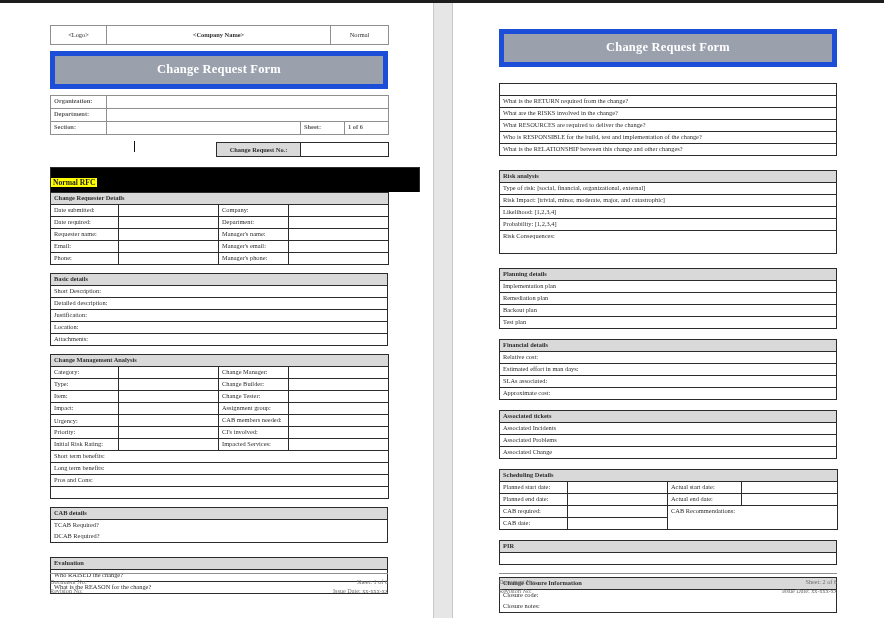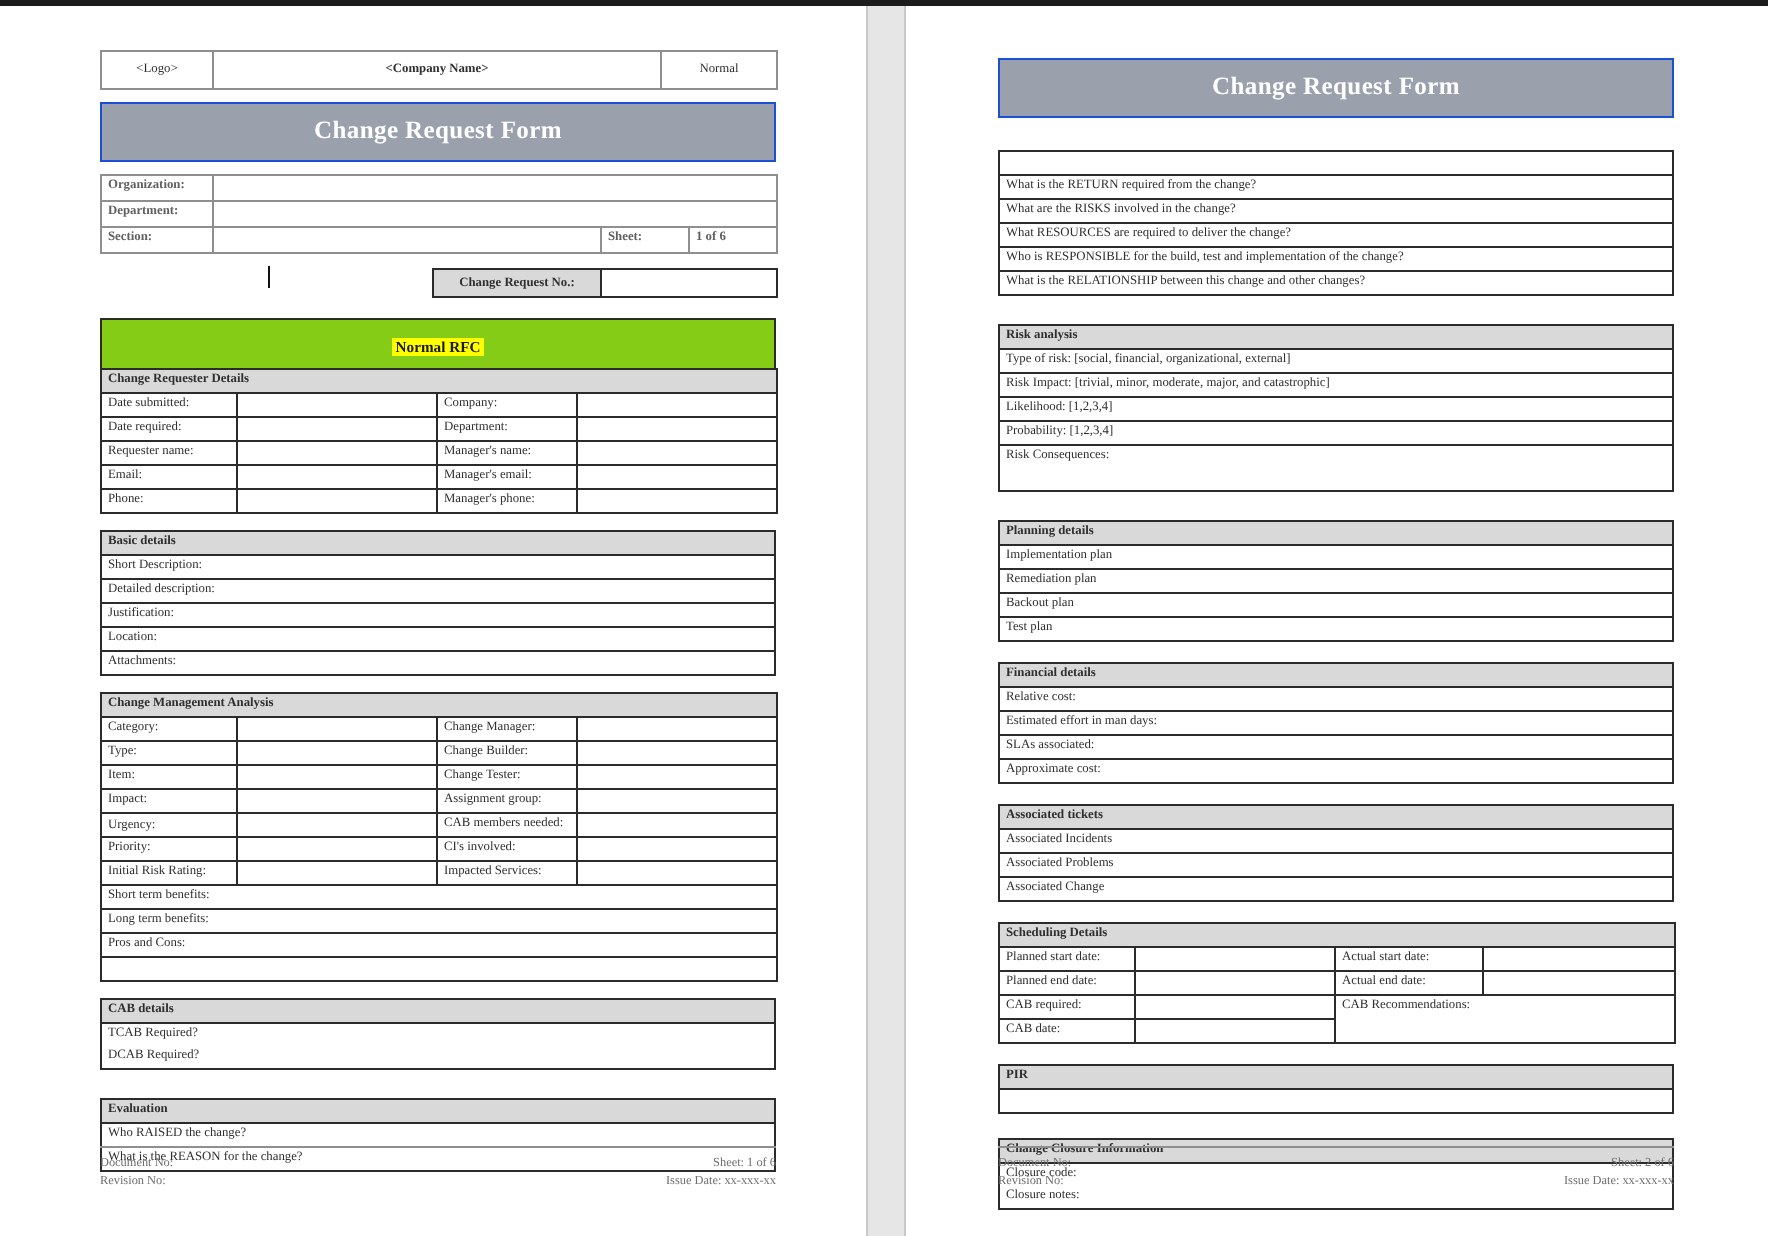--- a/index.html
+++ b/index.html
@@ -83,21 +83,21 @@
   .titleband {
     width: 338px;
     background: #9aa1ad;
     color: #ffffff;
     font-size: 12.5px;
     font-weight: bold;
     text-align: center;
     padding: 6px 0 7px 0;
     box-sizing: border-box;
     letter-spacing: .2px;
-    border: 1px solid #1d4ed8;
+    border: 5px solid #1d4ed8;
   }
   #page-right .titleband { margin-top: 0; }
 
   
   table.org { margin-top: 6px; }
   table.org td { height: 10px; border: 1px solid #8f8f8f; font-size: 6.4px; color: #606060; font-weight: bold; }
 
   
   .crrow {
     position: relative;
@@ -123,26 +123,26 @@
     font-size: 6.4px;
     font-weight: bold;
     color: #2f2f2f;
     padding: 1px 3px;
     vertical-align: middle;
   }
   td.crno-label { background: #d9d9d9; text-align: center; }
 
   
   .rfcband {
-    width: 338px;
+    width: 370px;
     box-sizing: border-box;
-    background: #84cc16;
+    background: #000000;
     border: 1px solid #2b2b2b;
     border-bottom: none;
-    text-align: center;
+    text-align: left;
     padding: 3px 0 3px 0;
     margin-top: 6px;
   }
   .rfcband span {
     background: #ffff00;
     color: #1a1a1a;
     font-size: 7.6px;
     font-weight: bold;
     padding: 0 2px;
   }

